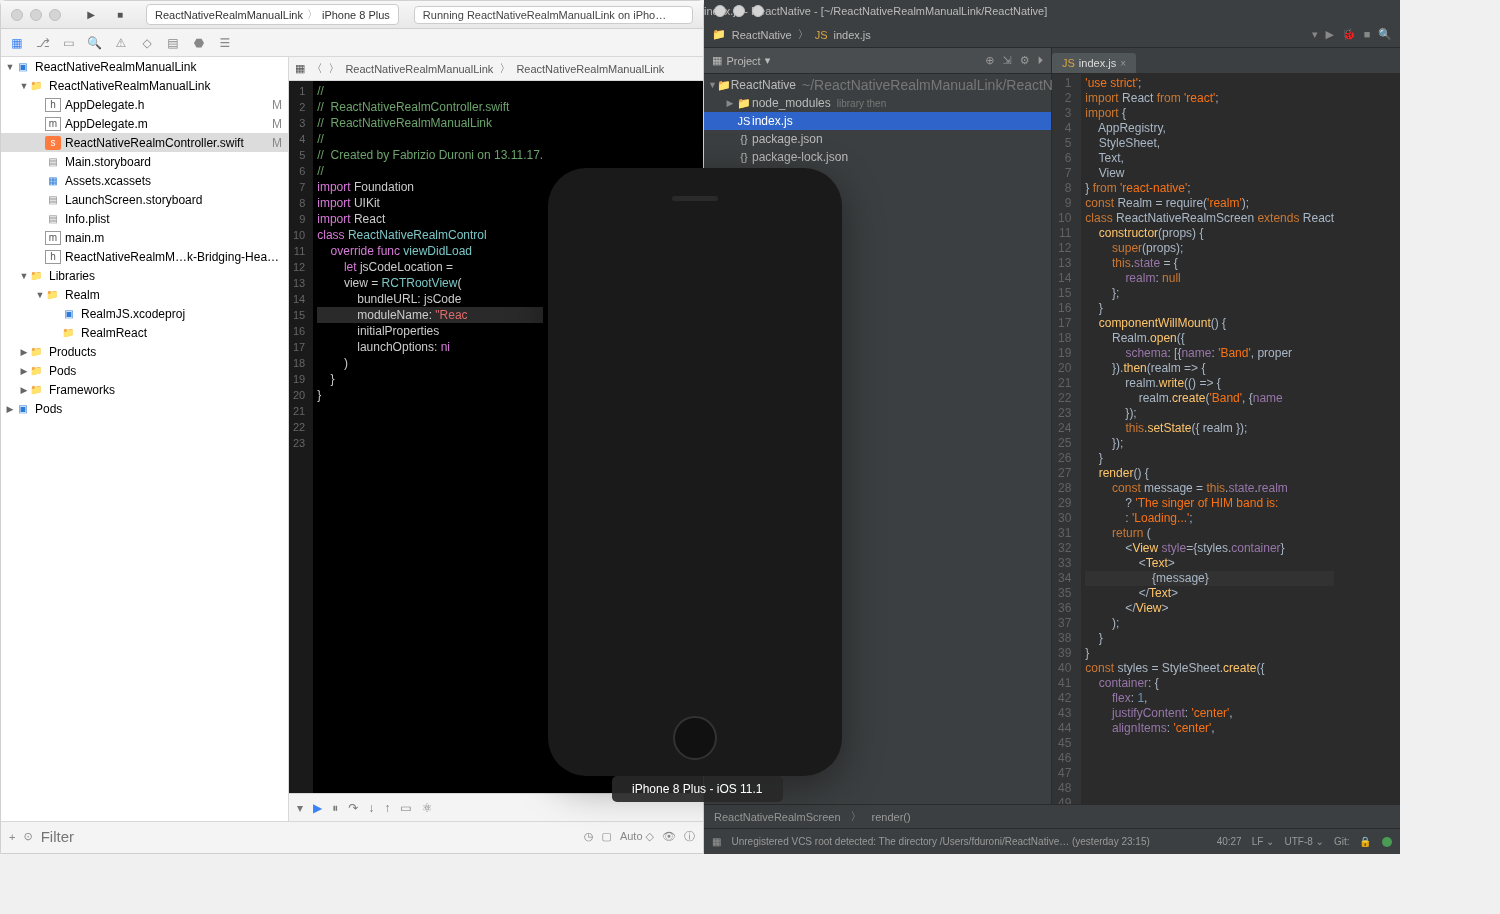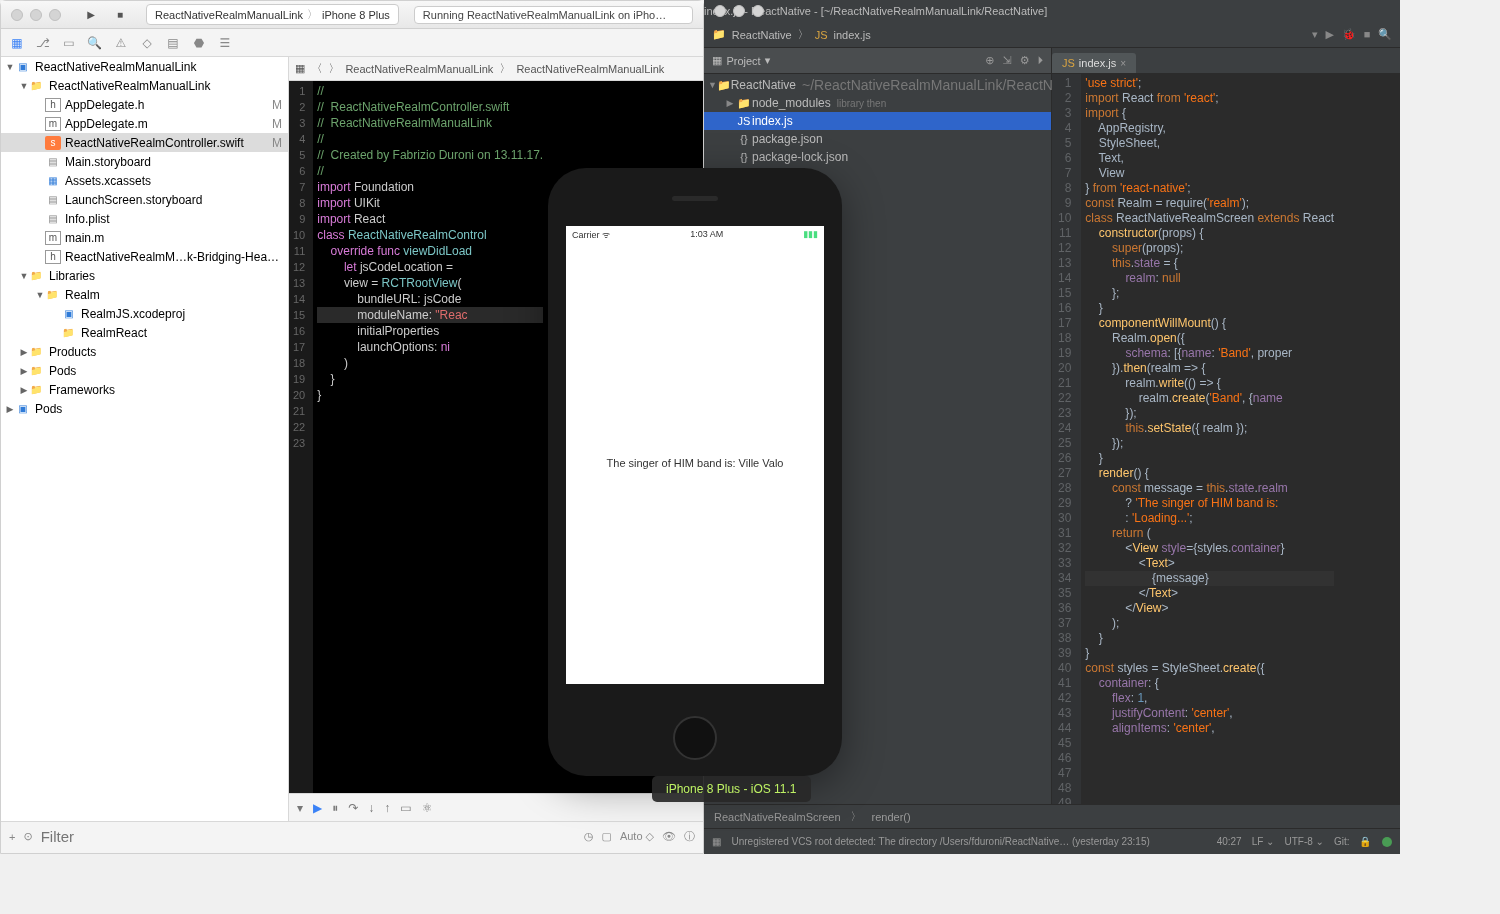--- a/index.html
+++ b/index.html
@@ -49,21 +49,21 @@
 .xc-filterbar { height:30px; background:#f4f4f4; border-top:1px solid #d8d8d8; display:flex; align-items:center; padding:0 8px; gap:8px; font-size:11px; color:#888; }
 .xc-filterbar input{flex:1;border:none;background:transparent;font-size:15px;color:#555}
 
 
 .sim { position:absolute; left:548px; top:168px; width:294px; height:608px; background:#1a1a1a; border-radius:38px; box-shadow:0 10px 40px rgba(0,0,0,.4); z-index:20; }
 .sim-screen { position:absolute; left:18px; top:58px; width:258px; height:458px; background:#fff; font-size:11px; color:#333; }
 .sim-status { height:16px; display:flex; justify-content:space-between; align-items:center; padding:0 6px; font-size:9px; }
 .sim-content { height:calc(100% - 16px); display:flex; align-items:center; justify-content:center; }
 .sim-home { position:absolute; bottom:16px; left:50%; transform:translateX(-50%); width:44px; height:44px; border:2px solid #333; border-radius:50%; background:#111; }
 .sim-speaker { position:absolute; top:28px; left:50%; transform:translateX(-50%); width:46px; height:5px; background:#2a2a2a; border-radius:3px; }
-.sim-label { position:absolute; left:612px; top:776px; background:rgba(40,40,40,.92); color:#bef264; padding:6px 14px; border-radius:5px; font-size:12px; z-index:21;margin-left:40px; }
+.sim-label { position:absolute; left:612px; top:776px; background:rgba(40,40,40,.92); color:#ffffff; padding:6px 20px; border-radius:5px; font-size:12px; z-index:21; }
 
 
 .ws { position:absolute; left:704px; top:0; width:696px; height:854px; background:#3c3f41; color:#bbb; font-size:12px; border-radius:6px 6px 0 0; }
 .ws-titlebar { height:22px; background:#3c3f41; display:flex; align-items:center; justify-content:flex-start; font-size:11px; color:#bbb; position:relative; }
 .ws-titlebar .traffic{position:absolute;left:10px;display:flex;gap:7px}
 .ws-crumbbar { height:26px; background:#3c3f41; border-bottom:1px solid #2b2b2b; display:flex; align-items:center; padding:0 8px; gap:6px; font-size:11px; }
 .ws-crumbbar .folder{color:#4a88c7}
 .ws-crumbbar .right{margin-left:auto;display:flex;gap:8px;color:#888}
 .ws-crumbbar .right span{cursor:pointer}
 
@@ -257,30 +257,20 @@
     <span>◷</span>
     <span>▢</span>
     <span style="margin-left:auto">Auto ◇</span>
     <span>👁</span>
     <span>ⓘ</span>
   </div>
 </div>
 
 <div class="sim">
   <div class="sim-speaker"></div>
-  <div class="sim-screen">
-    <div class="sim-status">
-      <span>Carrier ᯤ</span>
-      <span>1:03 AM</span>
-      <span style="color:#4ade80">▮▮▮</span>
-    </div>
-    <div class="sim-content">
-      <span>The singer of HIM band is: Ville Valo</span>
-    </div>
-  </div>
   <div class="sim-home"></div>
 </div>
 <div class="sim-label">iPhone 8 Plus - iOS 11.1</div>
 
 <div class="ws">
   <div class="ws-titlebar">
     <div class="traffic">
         <span></span>
         <span></span>
         <span></span>

